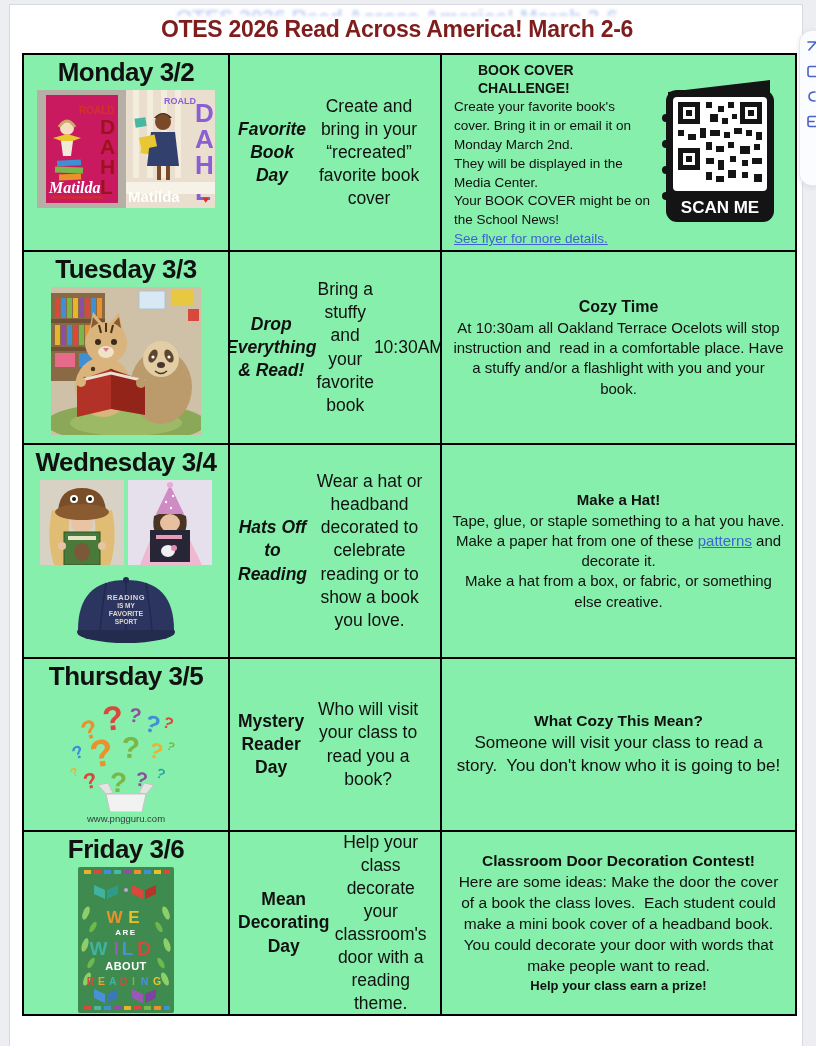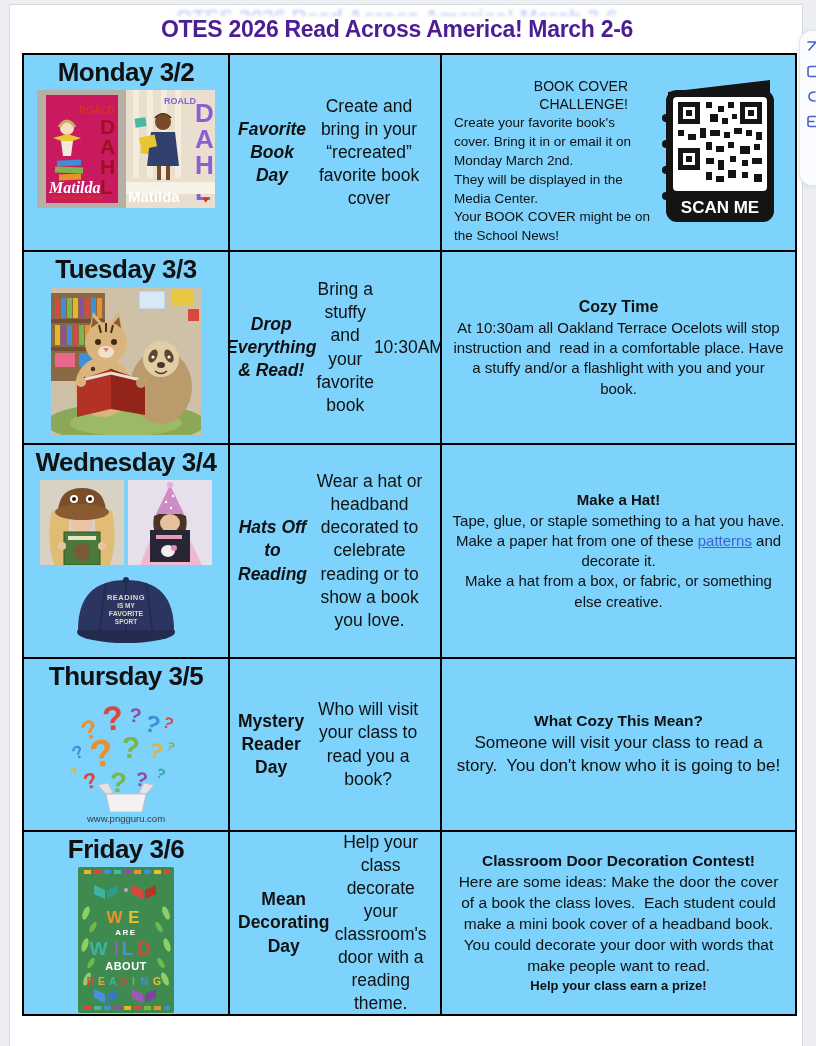--- a/index.html
+++ b/index.html
@@ -15,45 +15,45 @@
     background:#fff; border:1px solid #d7d9e0;
   }
   .ghost-title {
     position:absolute; top:5px; left:0; width:794px; height:11px;
     text-align:center; font-weight:bold; font-size:21px;
     color:#8aa2ec; opacity:.45; filter:blur(1.6px); overflow:hidden;
   }
   .doc-title {
     position:absolute; top:16px; left:0; width:794px;
     text-align:center; font-weight:bold; font-size:23px; letter-spacing:-.3px;
-    color:#4c1d95;
+    color:#7f1d1d;
   }
   .schedule {
     position:absolute; left:22px; top:53px;
     display:grid;
     grid-template-columns:206px 212px 353px;
     grid-template-rows:197px 193px 214px 173px 182px;
-    border:2px solid #000; background:#7dd3fc;
+    border:2px solid #000; background:#86efac;
   }
   .cell { border-right:2px solid #000; border-bottom:2px solid #000; overflow:hidden; }
   .cell.last-col { border-right:none; }
   .cell.last-row { border-bottom:none; }
   .day-cell { text-align:center; padding-top:3px; }
   .day-label { font-weight:bold; font-size:26px; letter-spacing:-.5px; line-height:1.1; }
   .img-wrap { margin-top:3px; line-height:0; }
   .img-caption { font-size:9.5px; color:#3a3a3a; line-height:1; margin-top:2px; font-family:"Liberation Sans",sans-serif; }
   .activity-cell {
     display:flex; justify-content:center; align-items:center;
     text-align:center; padding:0 8px; font-size:17.5px; line-height:1.32;
   }
   .activity-title { font-weight:bold; }
   .activity-title.italic { font-style:italic; }
   .details-cell-flex { display:flex; padding:7px 6px 6px 12px; }
   .details-text-col { width:198px; font-size:13.5px; line-height:1.4; }
-  .details-head-sm { font-weight:normal; font-size:14px; text-align:right; max-width:150px; margin:16px auto 1px auto; line-height:1.25; }
+  .details-head-sm { font-weight:bold; font-size:14px; text-align:left; max-width:150px; margin:0 auto 1px auto; line-height:1.25; }
   .details-line { margin:0; }
   a.doc-link { color:#3f62d4; text-decoration:underline; cursor:pointer; }
   .qr-wrap { margin-left:6px; margin-top:14px; line-height:0; }
   .details-cell-center {
     display:flex; flex-direction:column; justify-content:center; align-items:center;
     text-align:center; padding:0 10px; line-height:1.35;
   }
   .details-heading { font-weight:bold; }
   .prewrap { white-space:pre-wrap; }
   .r2 .details-heading { font-size:16px; } .r2 .details-body { font-size:15px; max-width:332px; }

